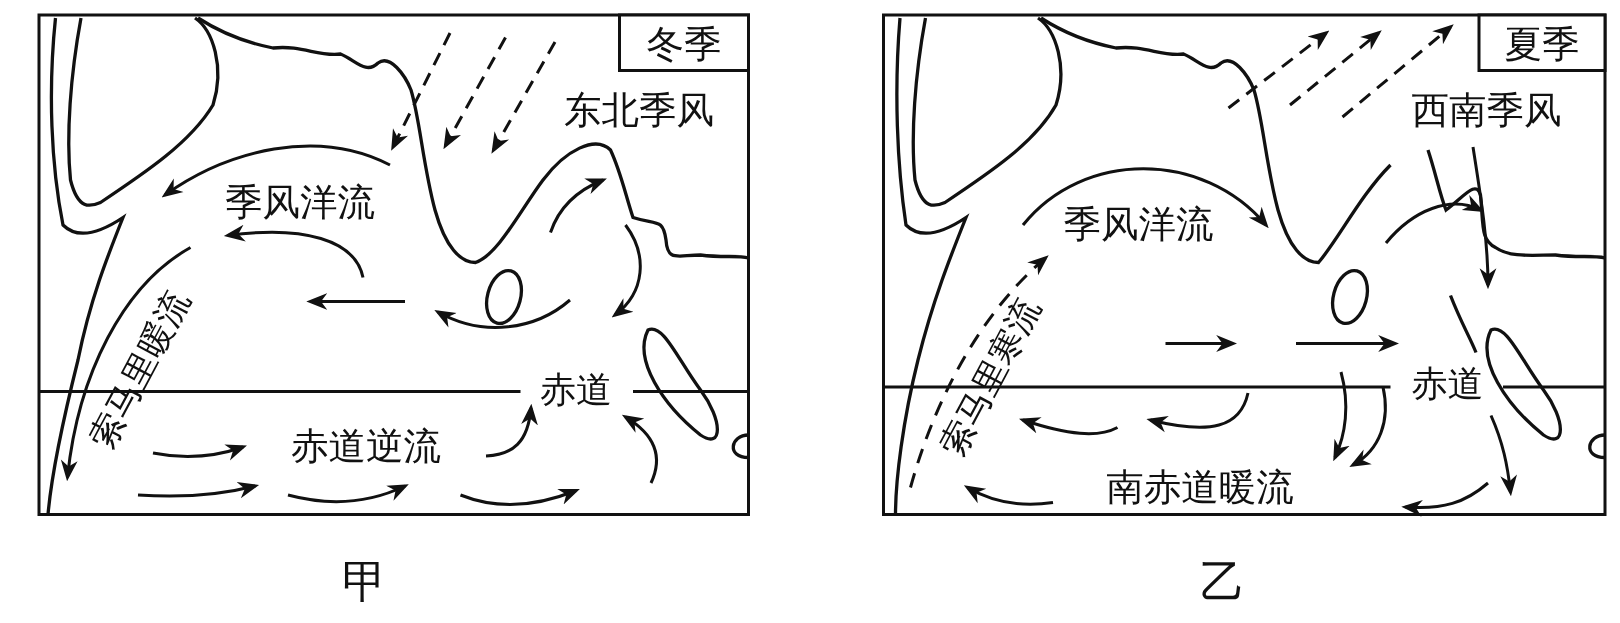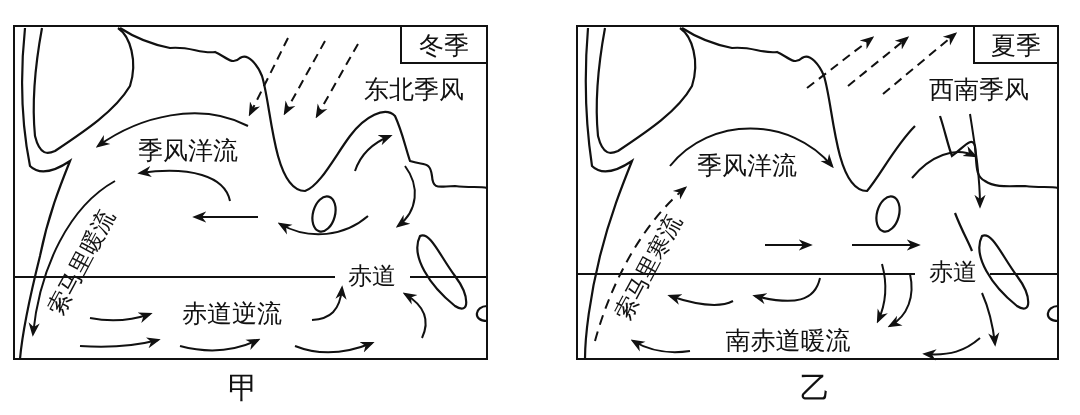--- a/index.html
+++ b/index.html
@@ -1,18 +1,18 @@
 <!DOCTYPE html>
 <html><head>
   <meta charset="utf-8">
   <style>
     html, body { margin: 0; padding: 0; background: #ffffff; }
     body { width: 1080px; height: 415px; position: relative; overflow: hidden;
            font-family: "DejaVu Serif", "Liberation Serif", serif; }
-    .panel { position: absolute; top: 16px; }
+    .panel { position: absolute; top: 0; padding-left: 12px; }
     .panel svg { display: block; }
     .lbl { font-family: "DejaVu Serif", "Liberation Serif", serif; fill: #111; }
     .caption { position: absolute; top: 368px; font-size: 30px; color: #111;
                font-family: "DejaVu Serif", "Liberation Serif", serif; transform: translateX(-50%); }
   </style>
 </head>
 <body>
 
 <div class="panel" style="left:0;">
   <svg width="500" height="360" viewBox="0 0 500 360">

